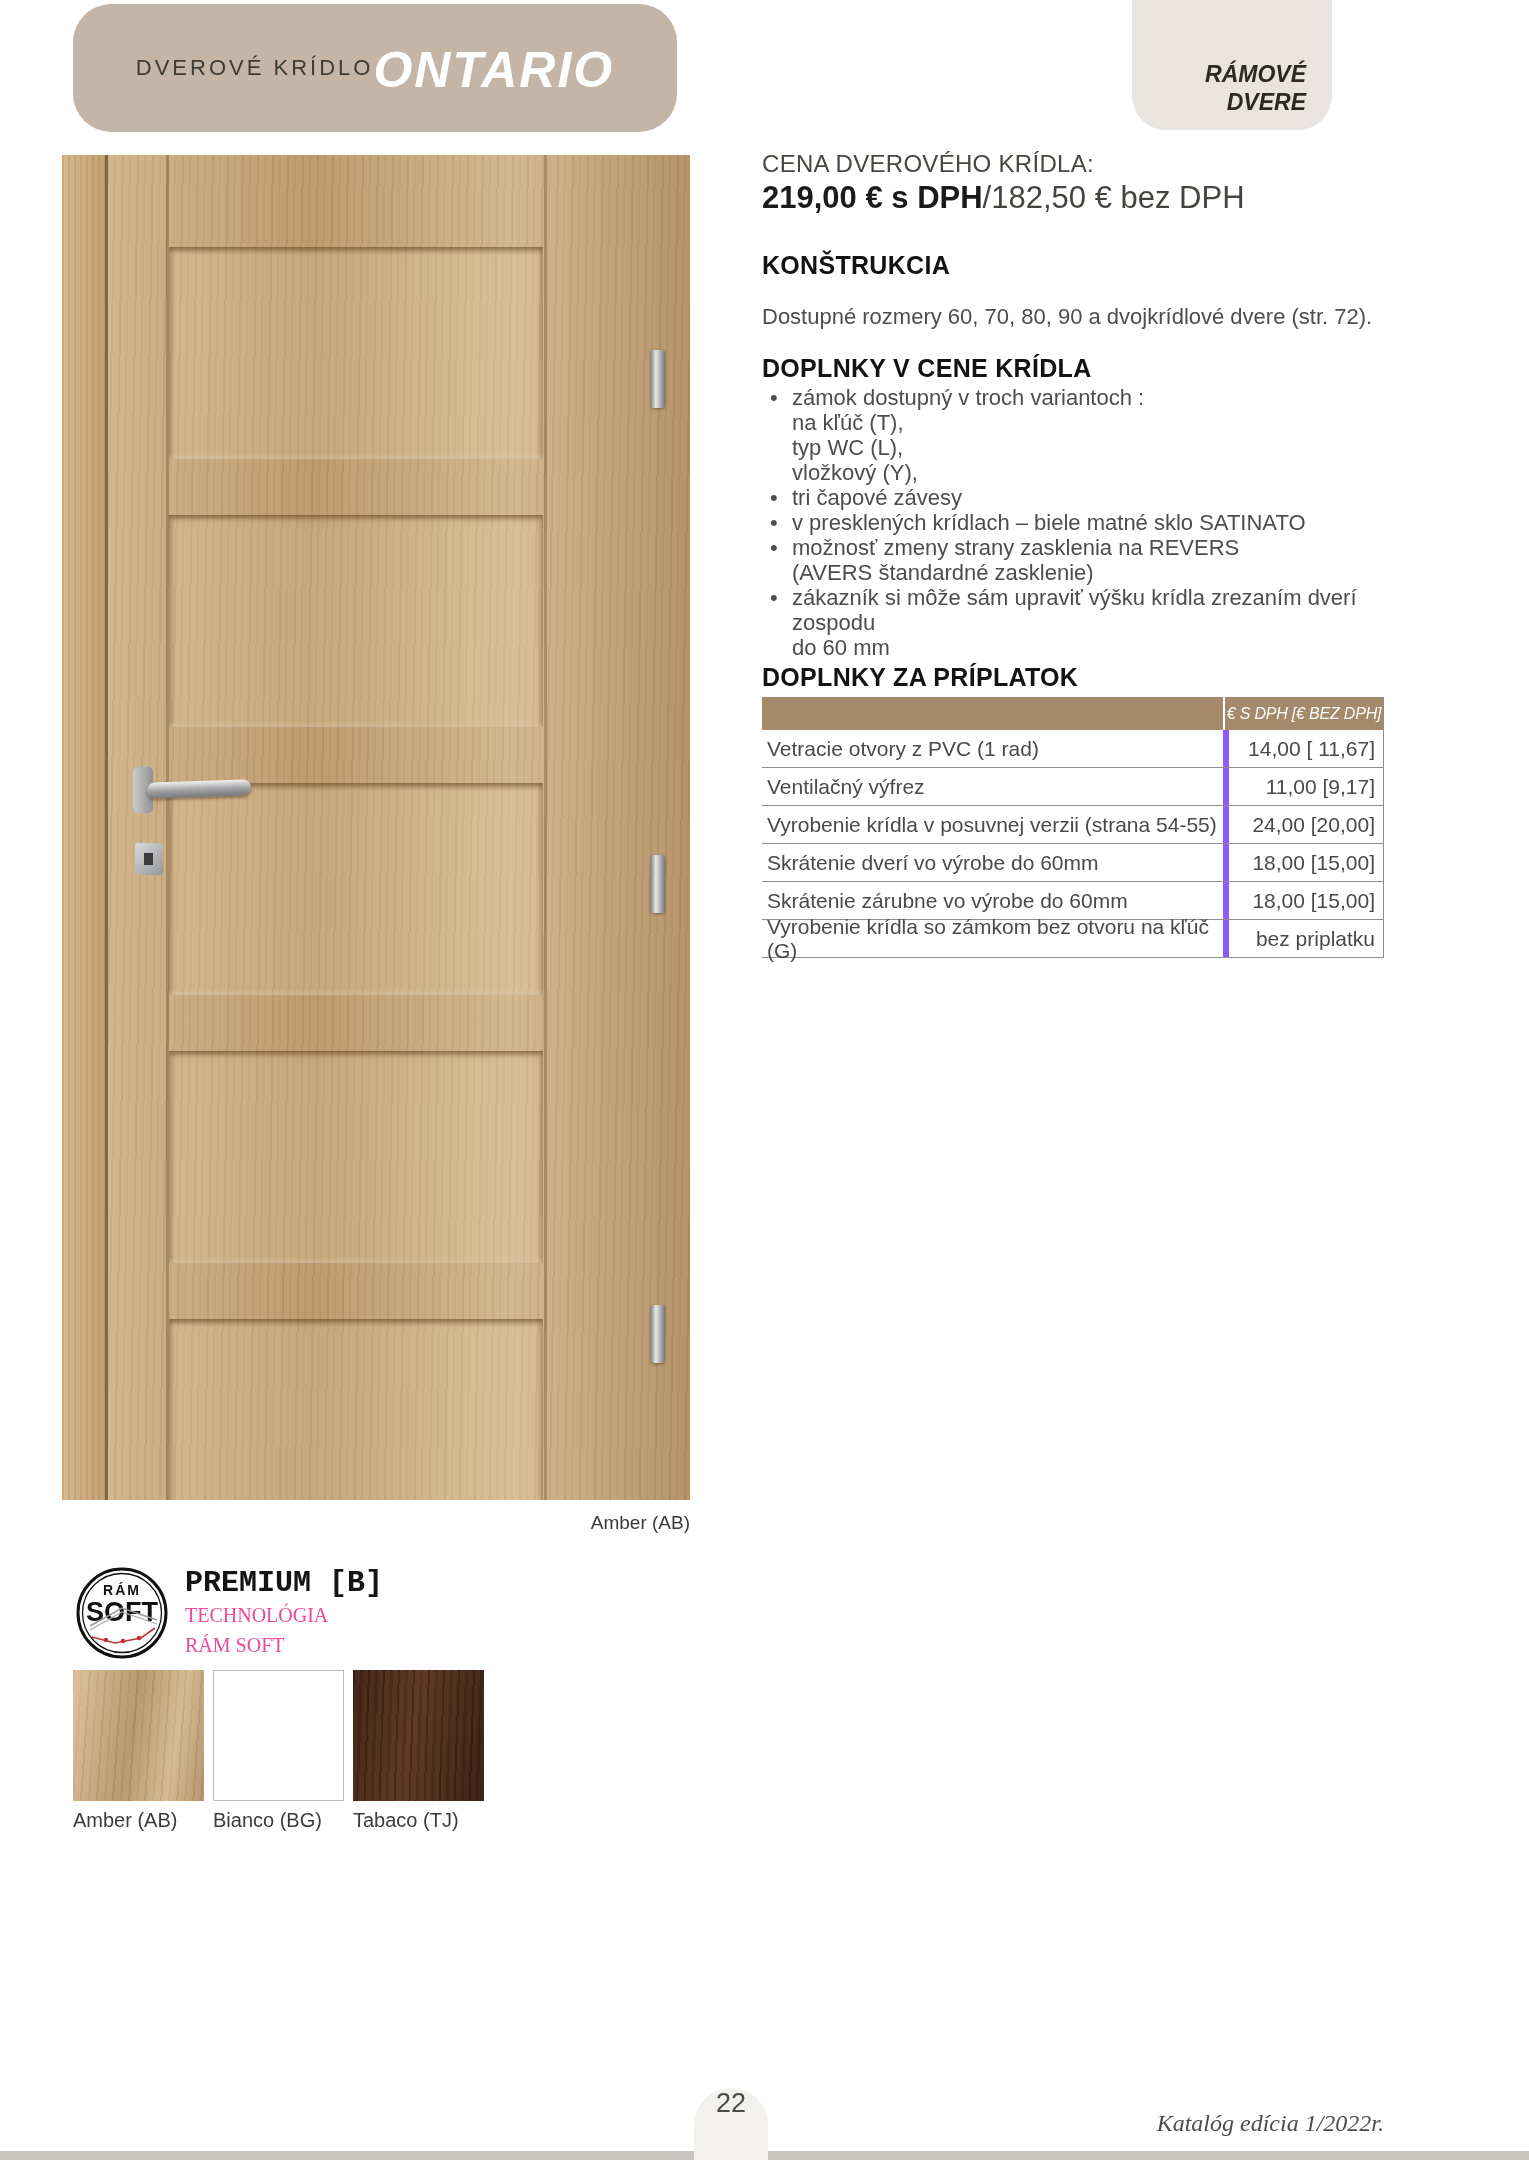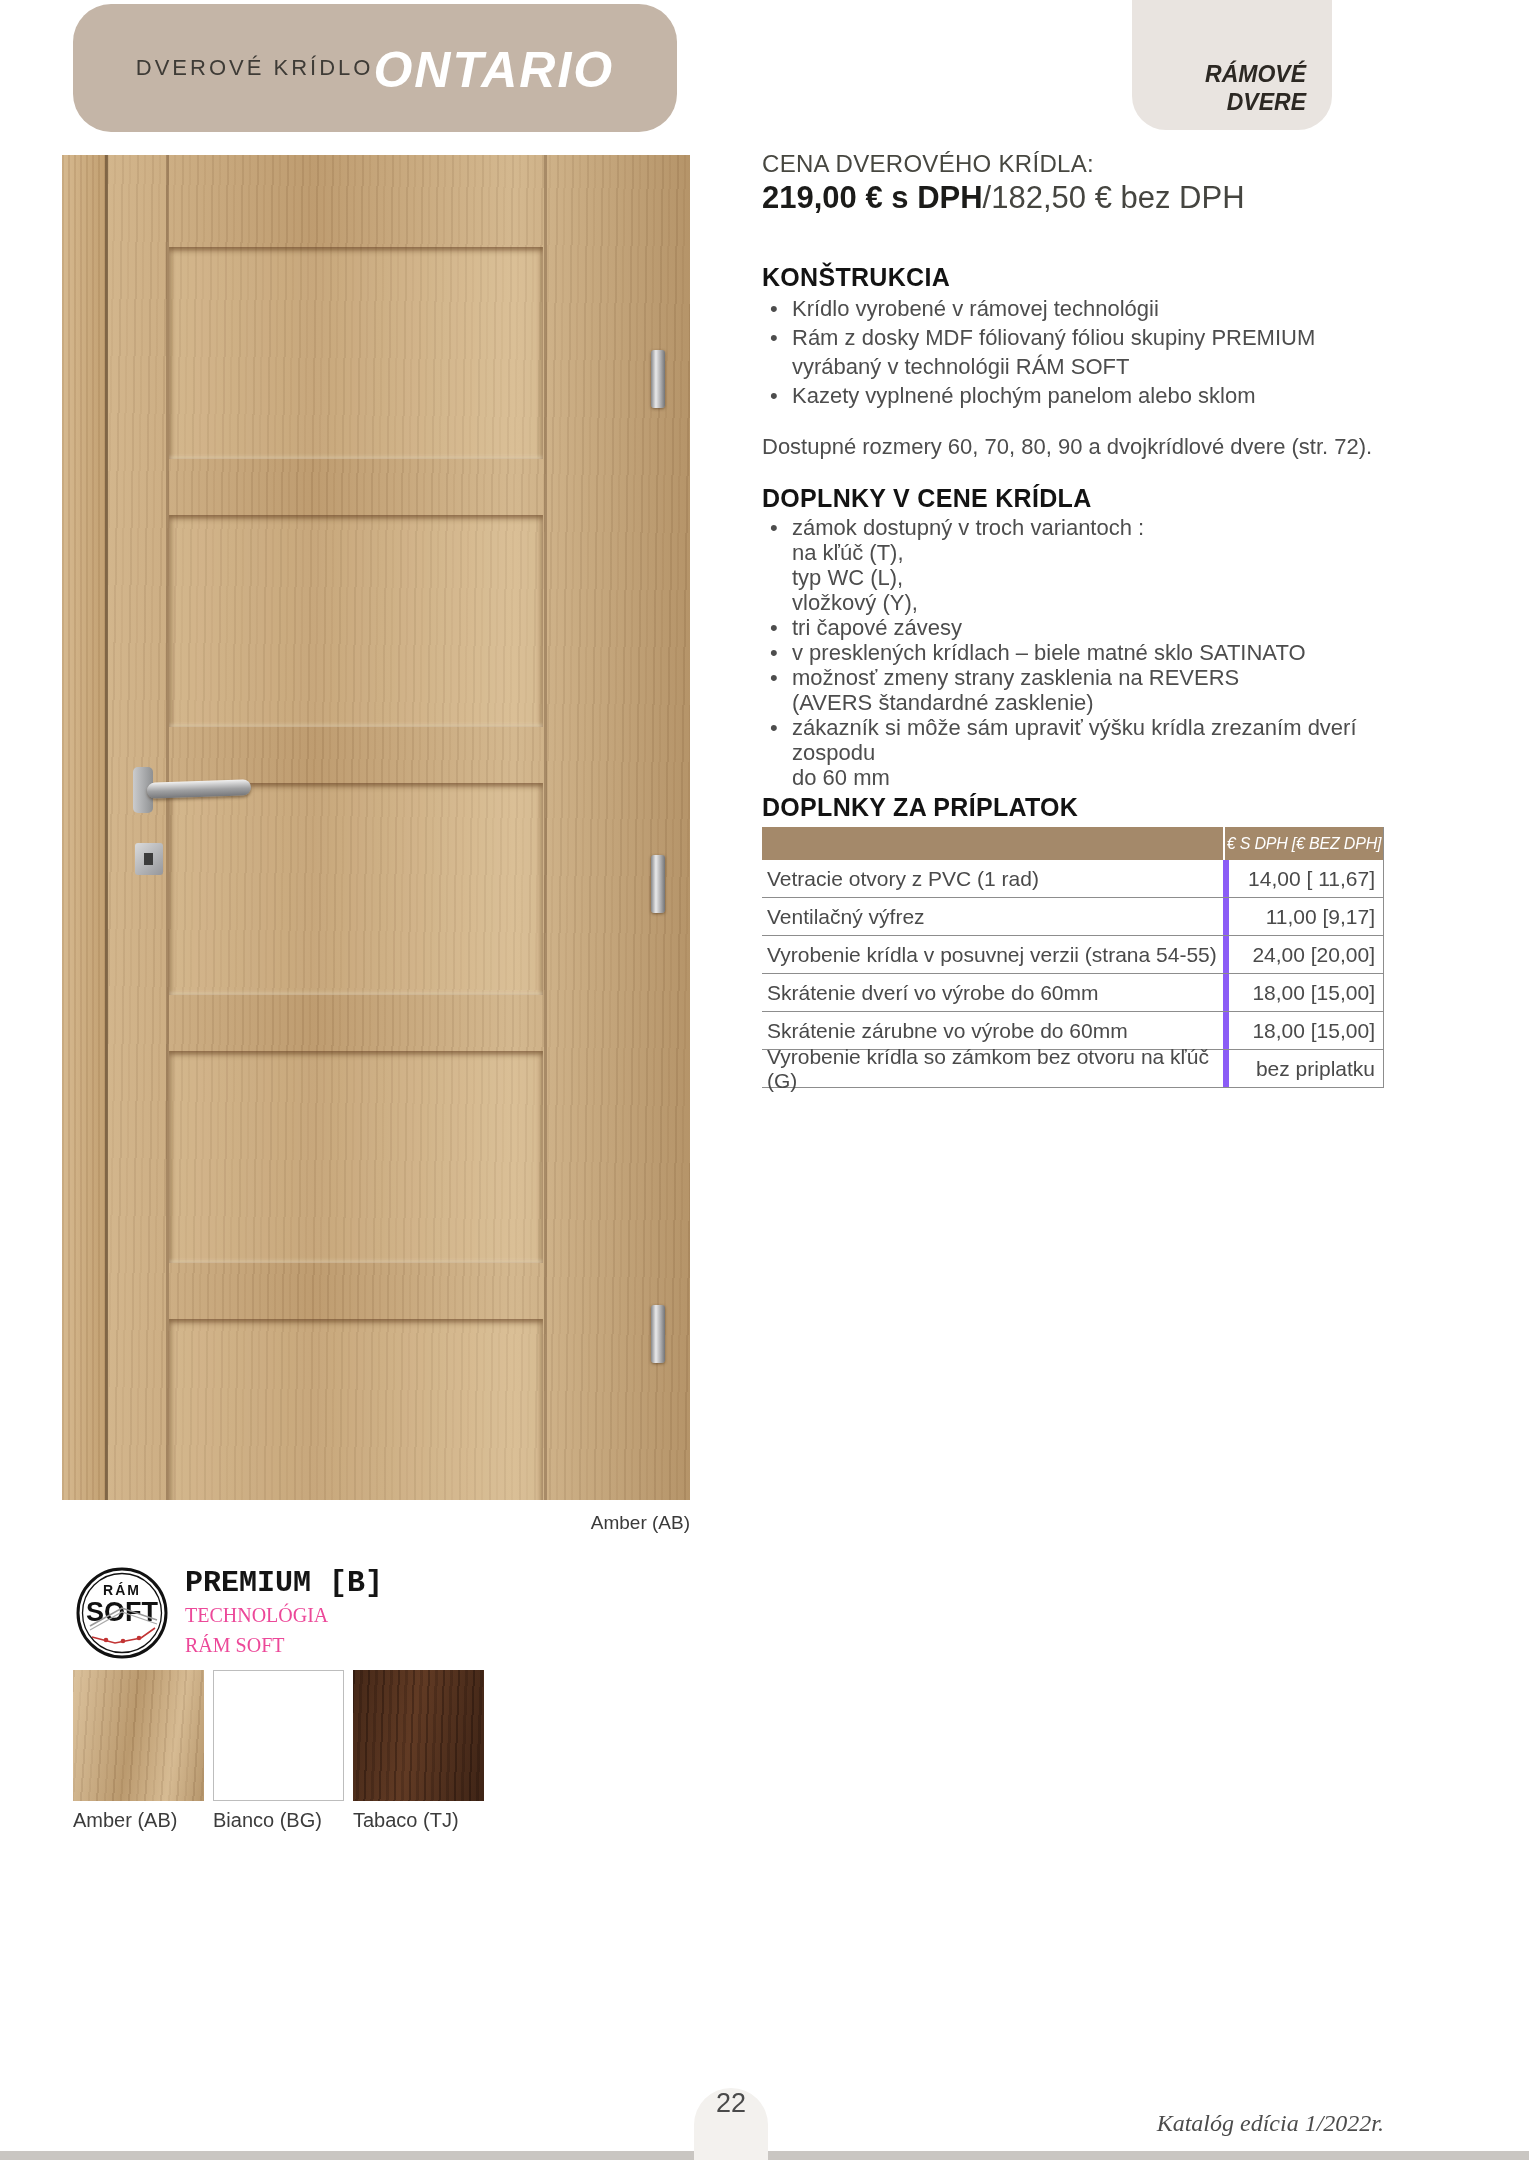--- a/index.html
+++ b/index.html
@@ -48,21 +48,21 @@
   .esc::after{content:"";position:absolute;left:9px;top:10px;width:9px;height:12px;background:#3c3c3c;}
   .door-caption{position:absolute;left:62px;top:1512px;width:628px;text-align:right;
     font-size:19px;color:#3a3a3a;}
 
   
   .right-col{position:absolute;left:762px;top:150px;width:622px;}
   .price-label{font-size:24px;color:#474740;letter-spacing:.3px;line-height:28px;}
   .price-line{font-size:31px;color:#454540;line-height:40px;}
   .price-strong{font-weight:bold;color:#1b1b19;}
   .sec-heading{font-weight:bold;font-size:25px;color:#131313;letter-spacing:.3px;line-height:30px;}
-  .h1{margin-top:44px;} .h2{margin-top:22px;} .h3{margin-top:2px;}
+  .h1{margin-top:32px;} .h2{margin-top:22px;} .h3{margin-top:2px;}
   ul.bullets{list-style:none;margin:2px 0 0 0;padding:0;font-size:22px;color:#4d4d4d;}
   ul.bullets li{position:relative;padding-left:30px;}
   ul.bullets li::before{content:"\2022";position:absolute;left:8px;top:0;color:#4d4d4d;}
   .lh29 li, .lh29 li div{line-height:29px;}
   .lh25 li, .lh25 li div{line-height:25px;}
   .sizes-note{margin-top:22px;font-size:22px;color:#4d4d4d;line-height:29px;}
 
   
   .pricing-table{margin-top:5px;border-right:1px solid #8d8d8d;}
   .pt-header{display:flex;height:33px;}
@@ -136,32 +136,20 @@
 </div>
 <div class="door-caption">Amber (AB)</div>
 
 <div class="right-col">
   <div class="price-label">CENA DVEROVÉHO KRÍDLA:</div>
   <div class="price-line">
     <span class="price-strong">219,00 € s DPH</span><span>/182,50 € bez DPH</span>
   </div>
 
   <div class="sec-heading h1">KONŠTRUKCIA</div>
-  <ul class="bullets lh29">
-      <li>
-        <div>Krídlo vyrobené v rámovej technológii</div>
-      </li>
-      <li>
-        <div>Rám z dosky MDF fóliovaný fóliou skupiny PREMIUM</div>
-        <div>vyrábaný v technológii RÁM SOFT</div>
-      </li>
-      <li>
-        <div>Kazety vyplnené plochým panelom alebo sklom</div>
-      </li>
-    </ul>
 
   <div class="sizes-note">Dostupné rozmery 60, 70, 80, 90 a dvojkrídlové dvere (str. 72).</div>
 
   <div class="sec-heading h2">DOPLNKY V CENE KRÍDLA</div>
   <ul class="bullets lh25">
       <li>
         <div>zámok dostupný v troch variantoch :</div>
         <div>na kľúč (T),</div>
         <div>typ WC (L),</div>
         <div>vložkový (Y),</div>

